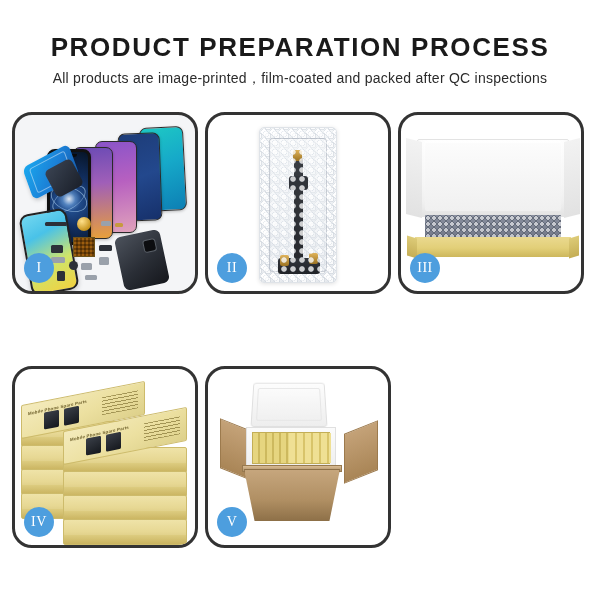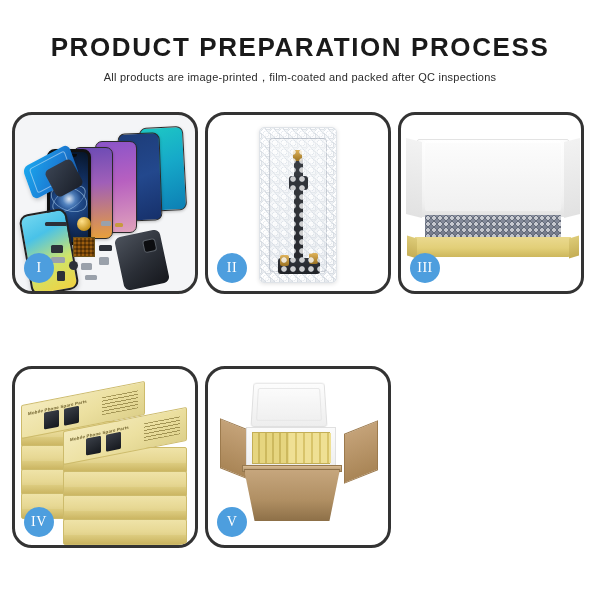--- a/index.html
+++ b/index.html
@@ -21,21 +21,21 @@
     margin-top: 34px;
     font-size: 26px;
     font-weight: 600;
     letter-spacing: 1.6px;
     color: #1a1a1a;
     line-height: 1.05;
     white-space: nowrap;
   }
   .subtitle {
     margin-top: 9px;
-    font-size: 11px;
+    font-size: 14px;
     font-weight: 500;
     letter-spacing: 0.25px;
     color: #2b2b2b;
     white-space: nowrap;
   }
 
   
   .grid {
     position: absolute;
     top: 112px; left: 12px;
@@ -224,21 +224,21 @@
     background: linear-gradient(180deg,#e0b35a,#9c7322);
   }
   .bubbles-overlay {
     position: absolute; inset: 0; pointer-events: none;
     background:
       radial-gradient(circle at 4px 4px, rgba(255,255,255,.85) 0 2.4px, rgba(190,200,212,.4) 2.8px 3.3px, rgba(0,0,0,0) 3.5px) 2px 2px/9px 9px;
     opacity: .9;
   }
 
   
-  .p3 { background: #ffffff; border-radius: 17px; }
+  .p3 { background: #ffffff; }
   .m3-lid {
     position: absolute; left: 16px; top: 24px;
     width: 152px; height: 78px;
     background: linear-gradient(180deg,#ffffff 0%,#f6f6f6 60%,#ececec 100%);
     border: 1px solid #e3e3e3;
     border-radius: 2px;
     box-shadow: inset 0 -6px 10px rgba(0,0,0,.04);
   }
   .m3-lid .lf {
     position: absolute; top: 0; width: 16px; height: 100%;

